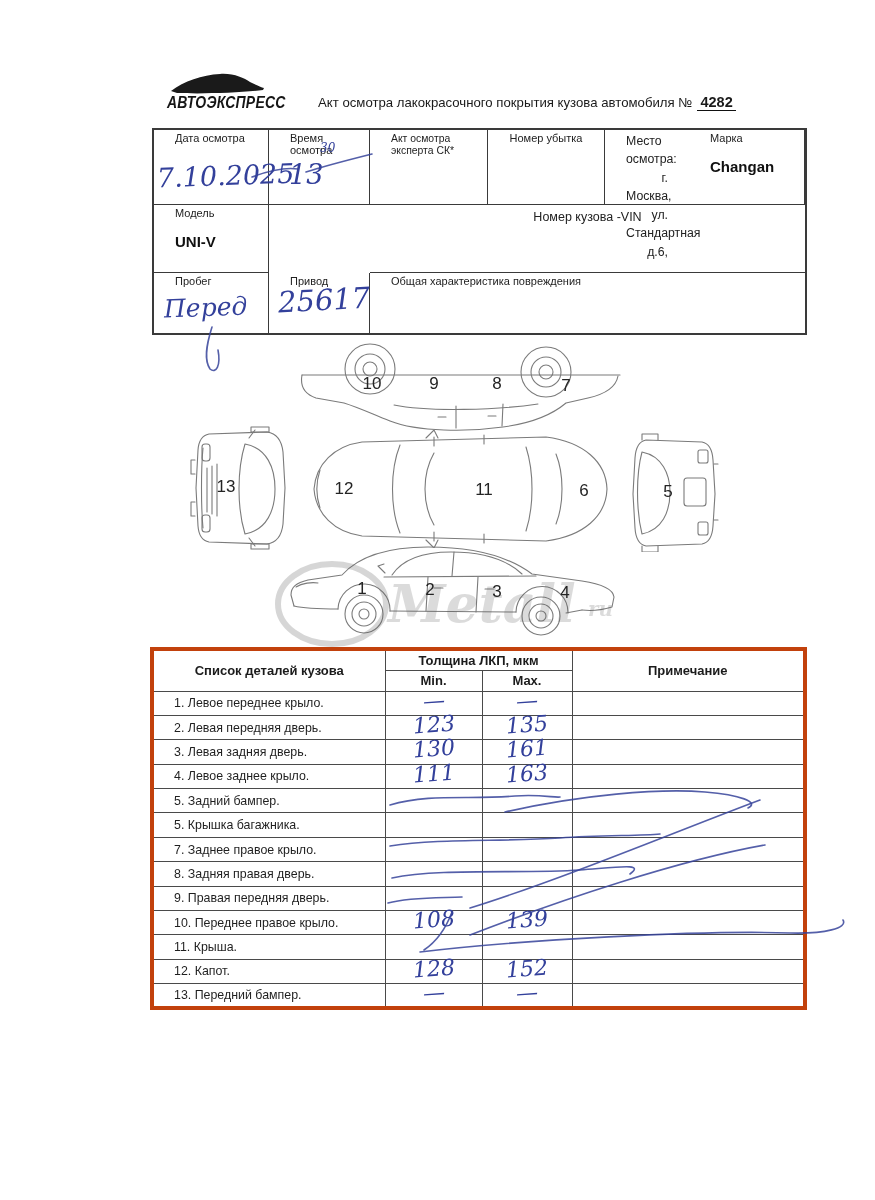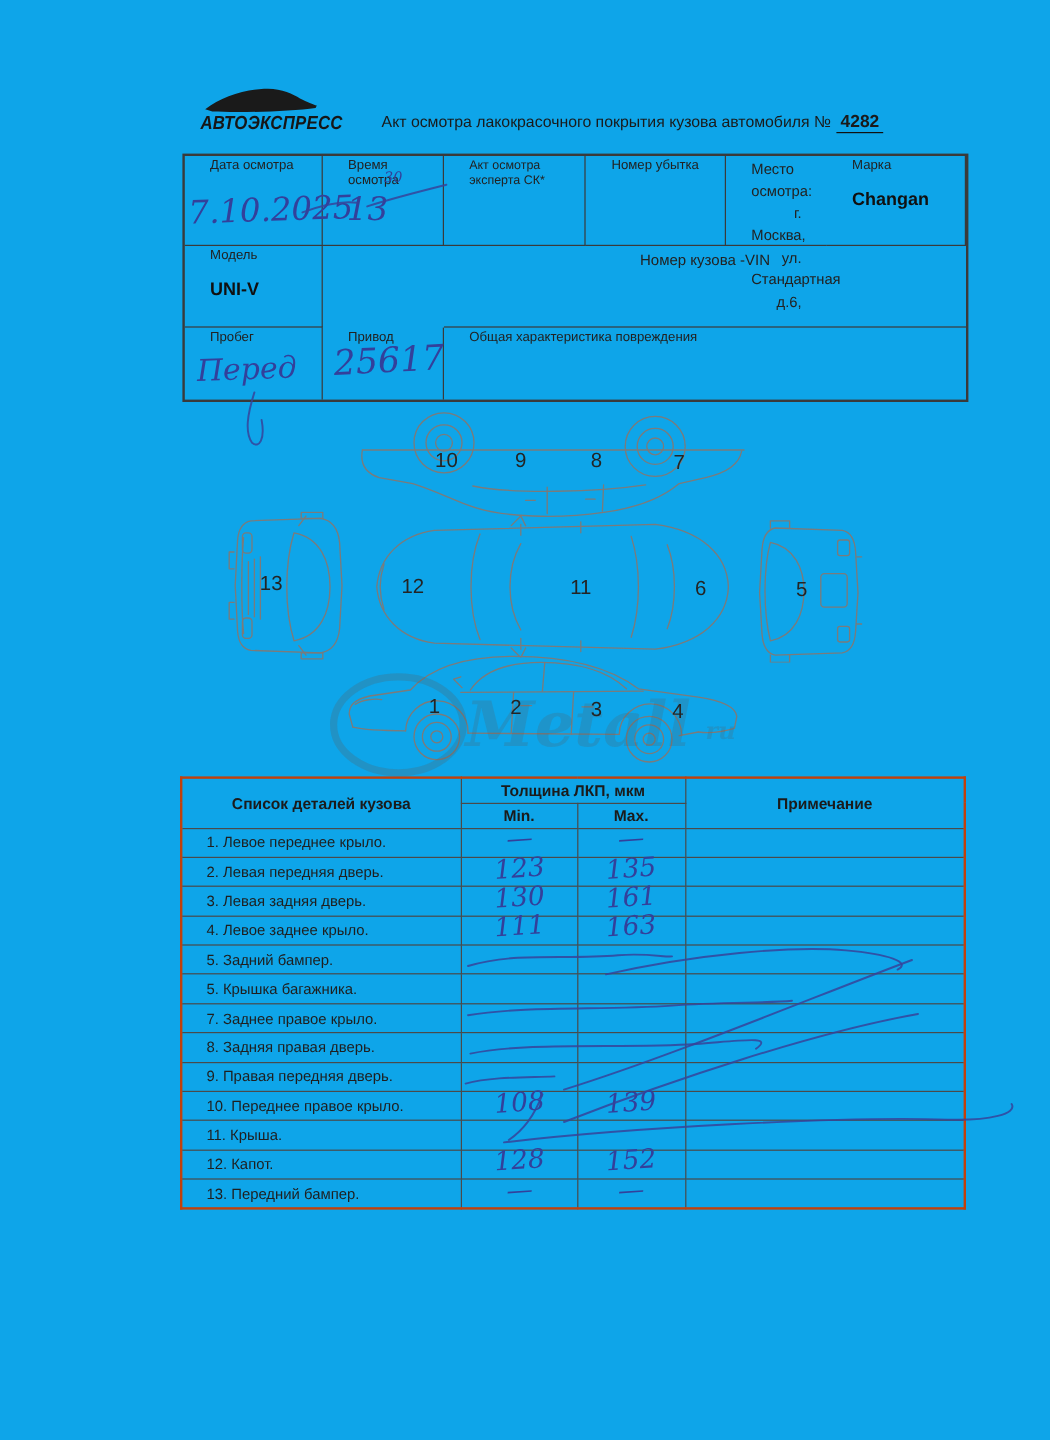--- a/index.html
+++ b/index.html
@@ -1,16 +1,16 @@
 <!DOCTYPE html>
 <html><head>
 <meta charset="utf-8">
 <style>
   html,body{margin:0;padding:0;background:#e8e8e8;}
-  .page{position:relative;width:875px;height:1200px;background:#0ea5e9;margin:0 auto;
+  .page{position:relative;width:875px;height:1200px;background:#ffffff;margin:0 auto;
         font-family:"Liberation Sans",sans-serif;color:#1e1e1e;overflow:hidden;}
 
   
   .logo-car{position:absolute;left:170px;top:72px;}
   .logo-text{position:absolute;left:167px;top:93px;font-size:14px;font-weight:bold;font-style:italic;
              letter-spacing:.2px;color:#161616;transform:scaleY(1.12);transform-origin:left top;}
   .doc-title{position:absolute;left:318px;top:94px;font-size:13.2px;color:#1a1a1a;white-space:nowrap;}
   .doc-title .num{font-weight:bold;border-bottom:1.6px solid #111;padding:0 3px;margin-left:5px;font-size:14.5px;}
 
   
@@ -47,21 +47,21 @@
   .z5{left:668px;top:492px}.z6{left:584px;top:491px}.z7{left:566px;top:386px}.z8{left:497px;top:384px}
   .z9{left:434px;top:384px}.z10{left:372px;top:384px}.z11{left:484px;top:490px}.z12{left:344px;top:489px}
   .z13{left:226px;top:487px}
   .wm{position:absolute;left:270px;top:558px;pointer-events:none;}
   .wm text{font-family:"DejaVu Serif",serif;font-weight:bold;font-style:italic;fill:rgba(90,90,90,.22);}
   .wm ellipse{fill:none;stroke:rgba(90,90,90,.25);stroke-width:6;}
 
   
   .parts{position:absolute;left:150px;top:647px;width:653px;border-collapse:collapse;table-layout:fixed;}
   .parts th,.parts td{border:1.2px solid #4a4a4a;padding:0 6px;box-sizing:border-box;}
-  .parts{border:2px solid #c2410c;}
+  .parts{border:4px solid #c2410c;}
   .parts thead th{font-size:13px;font-weight:bold;color:#1b1b1b;text-align:center;height:21px;padding:1px 4px;}
   .parts tbody td{height:24.4px;font-size:12.4px;color:#1f1f1f;}
   .parts td.pname{padding-left:20px;}
   .parts td.mcell,.parts td.xcell{text-align:center;overflow:visible;position:relative;}
   .hwv{display:inline-block;font-family:"DejaVu Serif",serif;font-style:italic;color:#33409b;
        font-size:22px;line-height:10px;transform:rotate(-4deg);white-space:nowrap;}
 
   .ink{position:absolute;left:0;top:0;pointer-events:none;z-index:6;}
   .ink path{fill:none;stroke:#36439a;stroke-width:1.6;stroke-linecap:round;opacity:.85;}
 </style>

